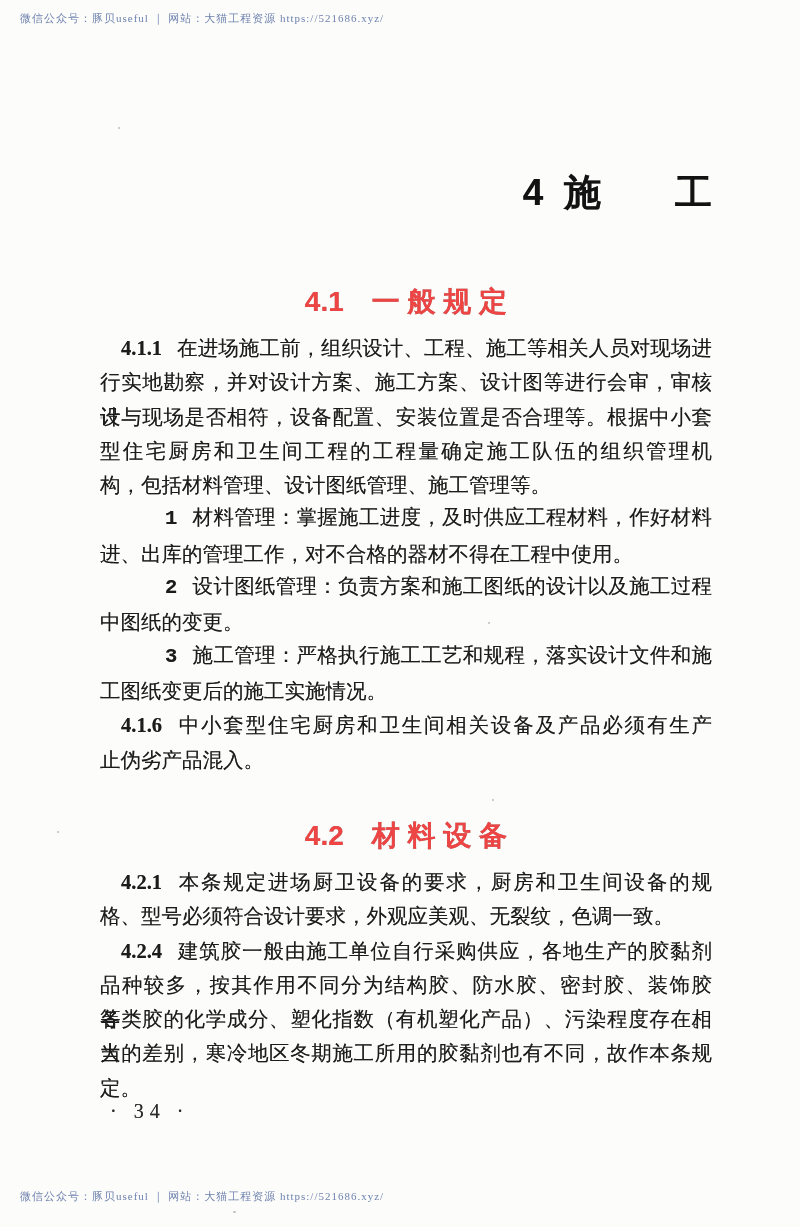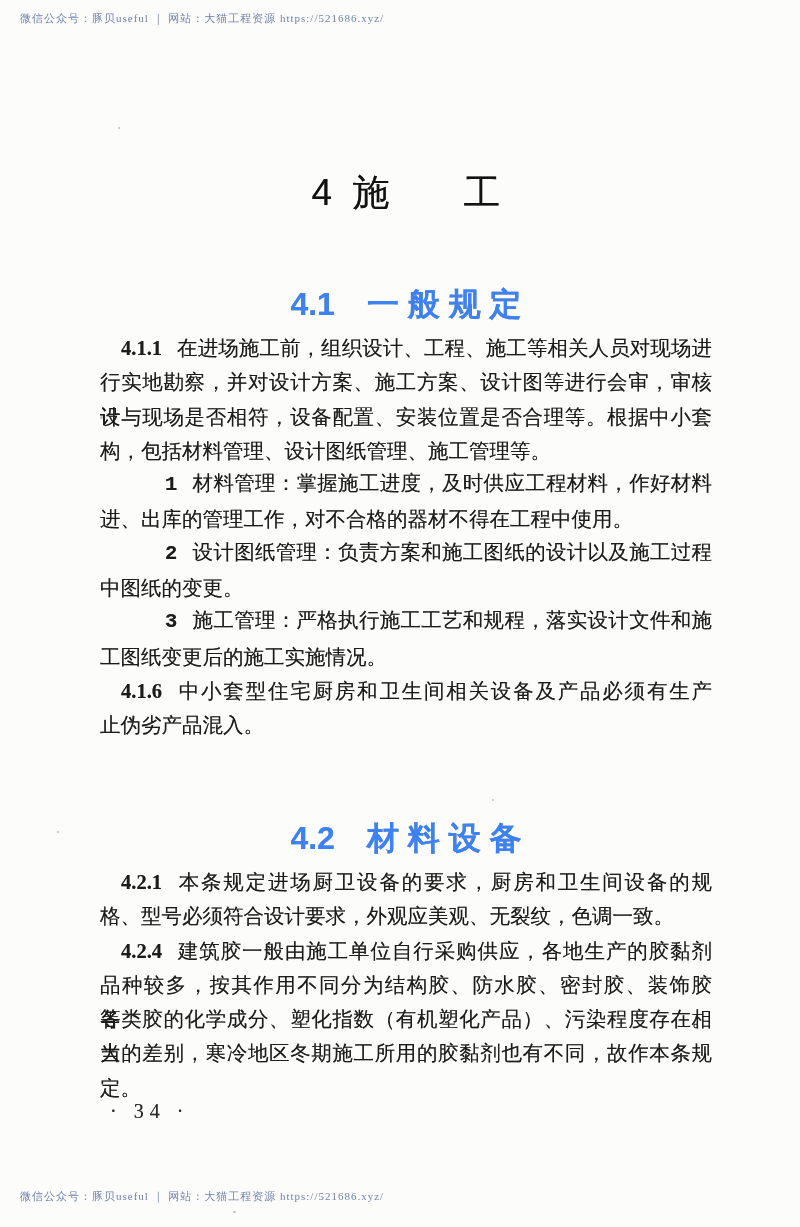--- a/index.html
+++ b/index.html
@@ -16,31 +16,31 @@
     position:absolute;left:0;width:800px;
     text-align:left;
     font-size:11px;letter-spacing:1px;
     font-family:"Liberation Serif","DejaVu Serif",serif;
     margin-left:20px;
   }
   .watermark.top{top:11px;}
   .watermark.bottom{top:1189px;}
   .chapter-title{
     position:absolute;top:168px;left:100px;width:612px;
-    text-align:center;
+    text-align:right;
     font-family:"Liberation Sans","DejaVu Sans",sans-serif;
-    font-weight:400;font-size:37px;color:#121212;
+    font-weight:700;font-size:37px;color:#121212;
     white-space:pre;
     text-shadow:0 0 .6px rgba(0,0,0,.5);
   }
   .section-heading{
     position:absolute;left:100px;width:612px;
     text-align:center;
     font-family:"Liberation Sans","DejaVu Sans",sans-serif;
-    font-weight:700;font-size:32px;color:#3b82f6;
+    font-weight:700;font-size:28px;color:#ef4444;
     white-space:pre;
     text-shadow:0 0 .5px rgba(0,0,0,.45);
   }
   #heading-41{top:283px;}
   #heading-42{top:817px;}
   .body-block{
     position:absolute;left:100px;width:612px;
   }
   #body-block-1{top:331px;}
   #body-block-2{top:865px;}
@@ -75,20 +75,21 @@
   <div class="watermark top" style="color: rgb(110, 130, 175);">微信公众号：豚贝useful ｜ 网站：大猫工程资源 https://521686.xyz/</div>
 
   <div class="chapter-title">4  施　　工</div>
 
   <div class="section-heading" id="heading-41">4.1　一 般 规 定</div>
 
   <div class="body-block" id="body-block-1">
       <div class="line full"><span class="num">4.1.1</span><span>在进场施工前，组织设计、工程、施工等相关人员对现场进</span></div>
       <div class="line full"><span>行实地勘察，并对设计方案、施工方案、设计图等进行会审，审核设</span></div>
       <div class="line full"><span>计与现场是否相符，设备配置、安装位置是否合理等。根据中小套</span></div>
+      <div class="line full"><span>型住宅厨房和卫生间工程的工程量确定施工队伍的组织管理机</span></div>
       <div class="line last"><span>构，包括材料管理、设计图纸管理、施工管理等。</span></div>
       <div class="line full indent"><span class="num">1</span><span>材料管理：掌握施工进度，及时供应工程材料，作好材料</span></div>
       <div class="line last"><span>进、出库的管理工作，对不合格的器材不得在工程中使用。</span></div>
       <div class="line full indent"><span class="num">2</span><span>设计图纸管理：负责方案和施工图纸的设计以及施工过程</span></div>
       <div class="line last"><span>中图纸的变更。</span></div>
       <div class="line full indent"><span class="num">3</span><span>施工管理：严格执行施工工艺和规程，落实设计文件和施</span></div>
       <div class="line last"><span>工图纸变更后的施工实施情况。</span></div>
       <div class="line full"><span class="num">4.1.6</span><span>中小套型住宅厨房和卫生间相关设备及产品必须有生产</span></div>
       <div class="line last"><span>止伪劣产品混入。</span></div>
     </div>

